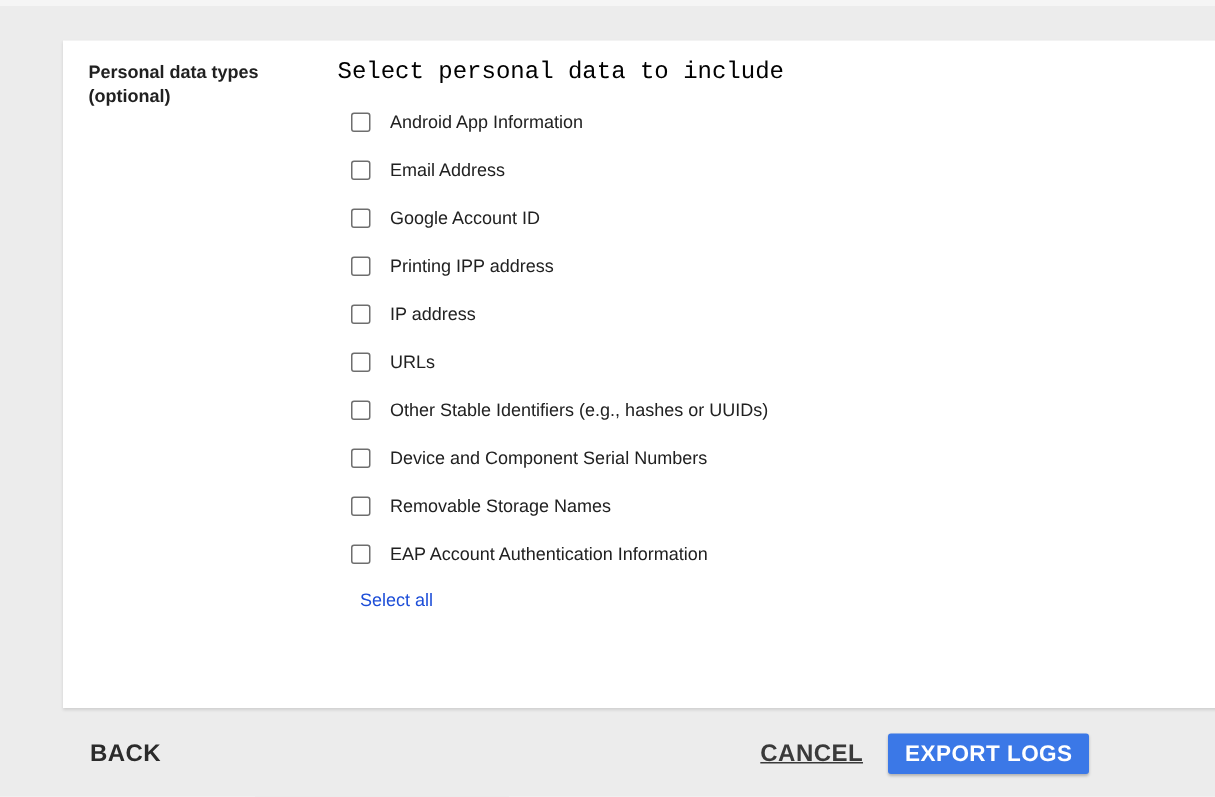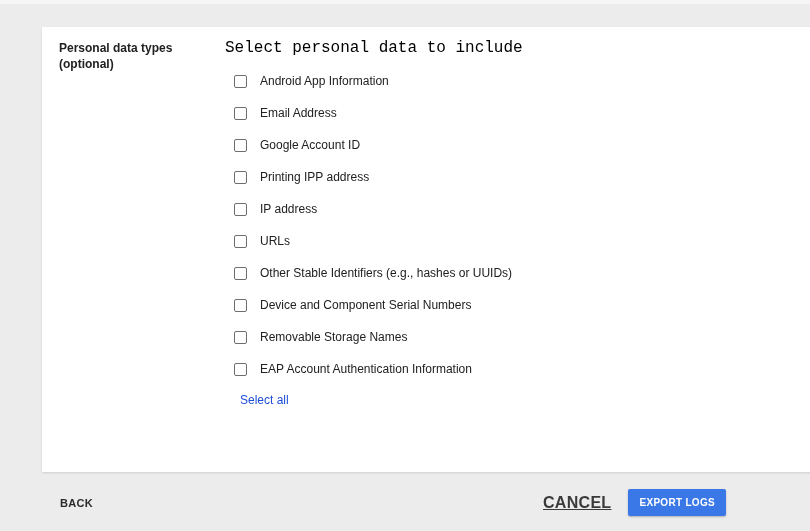--- a/index.html
+++ b/index.html
@@ -75,21 +75,21 @@
   }
   .footer {
     position: absolute;
     left: 42px; right: 84px;
     top: 489px; height: 27px;
     display: flex;
     align-items: center;
   }
   .back-btn {
     margin-left: 18px;
-    font-size: 11px;
+    font-size: 16px;
     font-weight: bold;
     letter-spacing: 0.3px;
     color: #2b2b2b;
     background: none;
     border: none;
     cursor: pointer;
     font-family: inherit;
   }
   .footer-spacer { flex: 1; }
   .cancel-btn {
@@ -102,21 +102,21 @@
     cursor: pointer;
     margin-right: 17px;
     font-family: inherit;
     text-decoration: underline;
   }
   .export-btn {
     height: 27px;
     padding: 0 11px;
     background: #3b78e7;
     color: #ffffff;
-    font-size: 10px;
+    font-size: 15px;
     font-weight: bold;
     letter-spacing: 0.3px;
     border: none;
     border-radius: 2px;
     cursor: pointer;
     box-shadow: 0 1px 2px rgba(0,0,0,0.25);
     font-family: inherit;
   }
 </style>
 </head>

